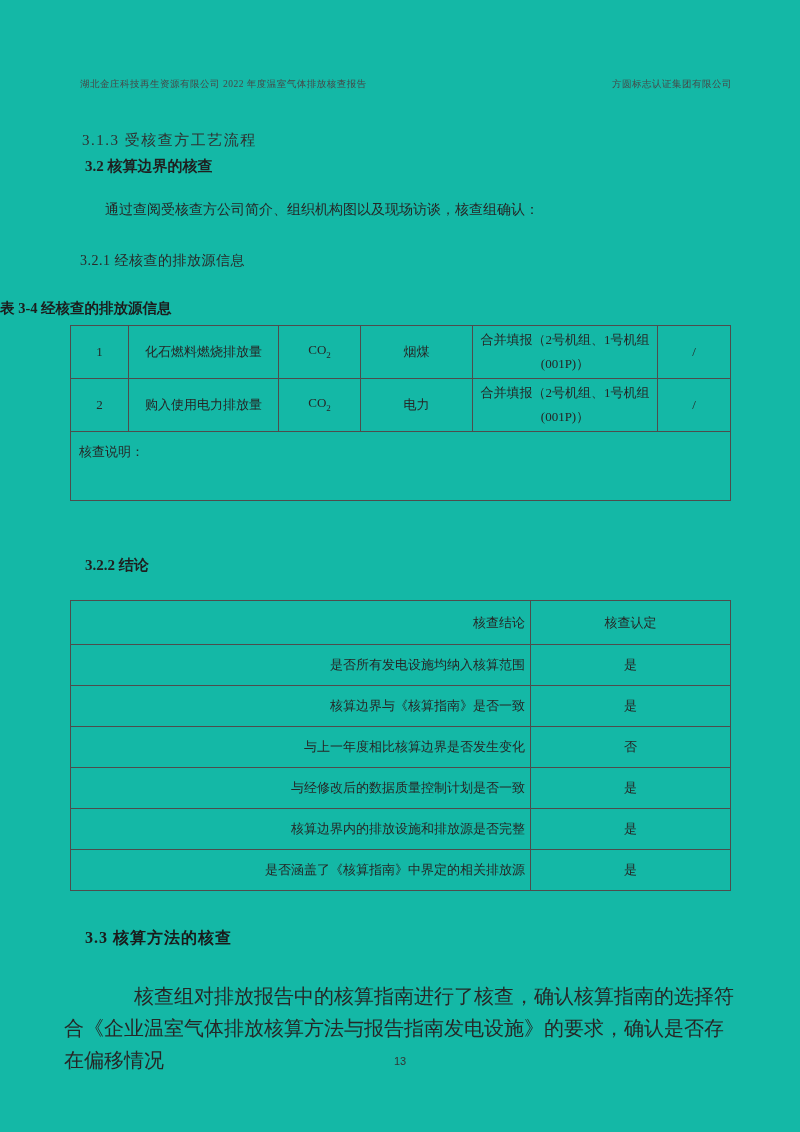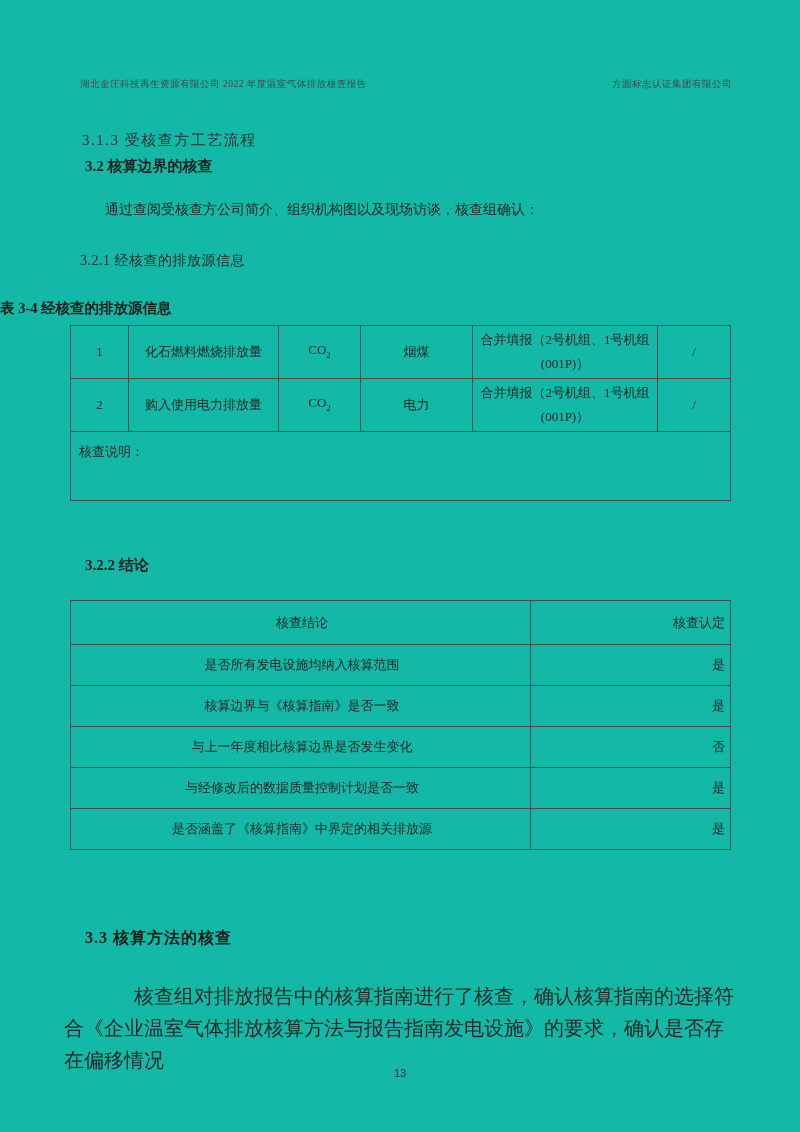--- a/index.html
+++ b/index.html
@@ -39,31 +39,31 @@
   .t1 { top: 325px; left: 70px; width: 660px; }
   .t1 th { font-weight: bold; height: 50px; text-align: center; vertical-align: middle; white-space: pre-line; line-height: 22px; }
   .t1 td { height: 48px; text-align: center; vertical-align: middle; white-space: pre-line; line-height: 24px; }
   .t1 .note-cell { height: 52px; text-align: left; vertical-align: top; padding: 8px 8px; white-space: normal; }
   .sub { font-size: 9px; vertical-align: sub; }
 
   
   .t2 { top: 600px; left: 70px; width: 660px; }
   .t2 .hdr td { height: 39px; }
   .t2 td { height: 36px; vertical-align: middle; }
-  .t2 .c-item { text-align: center; padding-left: 8px; }
-  .t2 .c-res  { text-align: right; }
+  .t2 .c-item { text-align: right; padding-left: 8px; }
+  .t2 .c-res  { text-align: center; }
 
   .h322 { top: 556px; left: 85px; font-size: 15px; font-weight: bold; color: #1f1f1f; }
   .h33  { top: 928px; left: 85px; font-size: 16px; font-weight: bold; letter-spacing: 1px; color: #1a1a1a; }
   .p33  { top: 980px; left: 64px; width: 674px; font-size: 20px; text-indent: 3.5em; line-height: 32px; color: #262626; }
 
   .page-number {
     top: 1055px; left: 0; width: 100%;
     text-align: center; font-size: 11px;
-    font-family: "Liberation Sans", "DejaVu Sans", sans-serif; color: #333; margin-top: 12px;
+    font-family: "Liberation Sans", "DejaVu Sans", sans-serif; color: #333;
   }
 </style>
 </head>
 <body>
 
 <div class="page">
 
   <div class="abs running-header">
     <span>湖北金庄科技再生资源有限公司 2022 年度温室气体排放核查报告</span>
     <span>方圆标志认证集团有限公司</span>
@@ -135,20 +135,24 @@
     </tr>
     <tr>
       <td class="c-item">与上一年度相比核算边界是否发生变化</td>
       <td class="c-res">否</td>
     </tr>
     <tr>
       <td class="c-item">与经修改后的数据质量控制计划是否一致</td>
       <td class="c-res">是</td>
     </tr>
     <tr>
+      <td class="c-item">核算边界内的排放设施和排放源是否完整</td>
+      <td class="c-res">是</td>
+    </tr>
+    <tr>
       <td class="c-item">是否涵盖了《核算指南》中界定的相关排放源</td>
       <td class="c-res">是</td>
     </tr>
   </tbody>
     </table>
 
   <div class="abs h33">3.3 核算方法的核查</div>
 
   <div class="abs p33">核查组对排放报告中的核算指南进行了核查，确认核算指南的选择符合《企业温室气体排放核算方法与报告指南发电设施》的要求，确认是否存在偏移情况</div>
 

